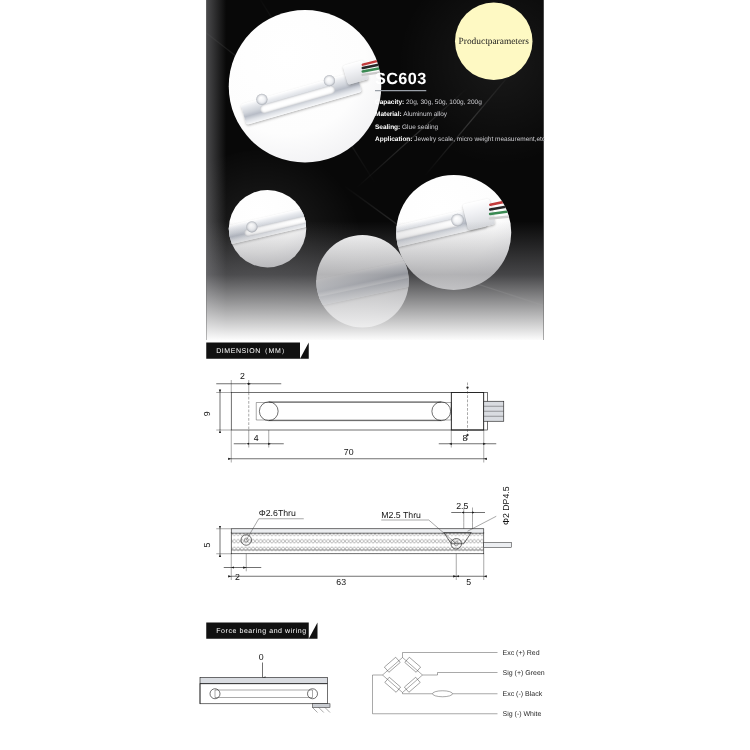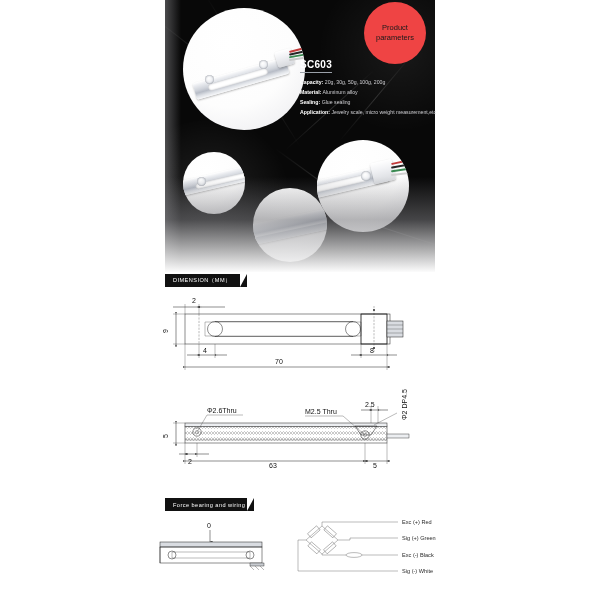--- a/index.html
+++ b/index.html
@@ -87,45 +87,46 @@
     box-shadow: 0 1px 2px rgba(0,0,0,0.3);
   }
   .wire { position: absolute; height: 1.5px; border-radius: 1px; }
 
   
   #product-badge {
     position: absolute;
     left: 364px; top: 2px;
     width: 62px; height: 62px;
     border-radius: 50%;
-    background: #ef4444;
+    background: #fef9c3;
     display: flex;
-    flex-direction: column;
+    flex-direction: row;
     align-items: center;
     justify-content: center;
     z-index: 6;
+    font-family: Liberation Serif, serif;
   }
   #product-badge span {
     display: block;
     font-size: 7.5px;
     color: #1a1a1a;
     line-height: 1.35;
     text-align: center;
     white-space: nowrap;
   }
 
   
   #spec-block {
     position: absolute;
     left: 300px; top: 54px;
     width: 132px;
     z-index: 5;
   }
   #spec-title {
-    font-size: 10px;
+    font-size: 13px;
     font-weight: bold;
     color: #ffffff;
     letter-spacing: 0.3px;
     border-bottom: 1px solid #9aa0a8;
     display: inline-block;
     padding-bottom: 1.5px;
     margin-bottom: 4px;
   }
   .spec-row {
     font-size: 5.2px;

